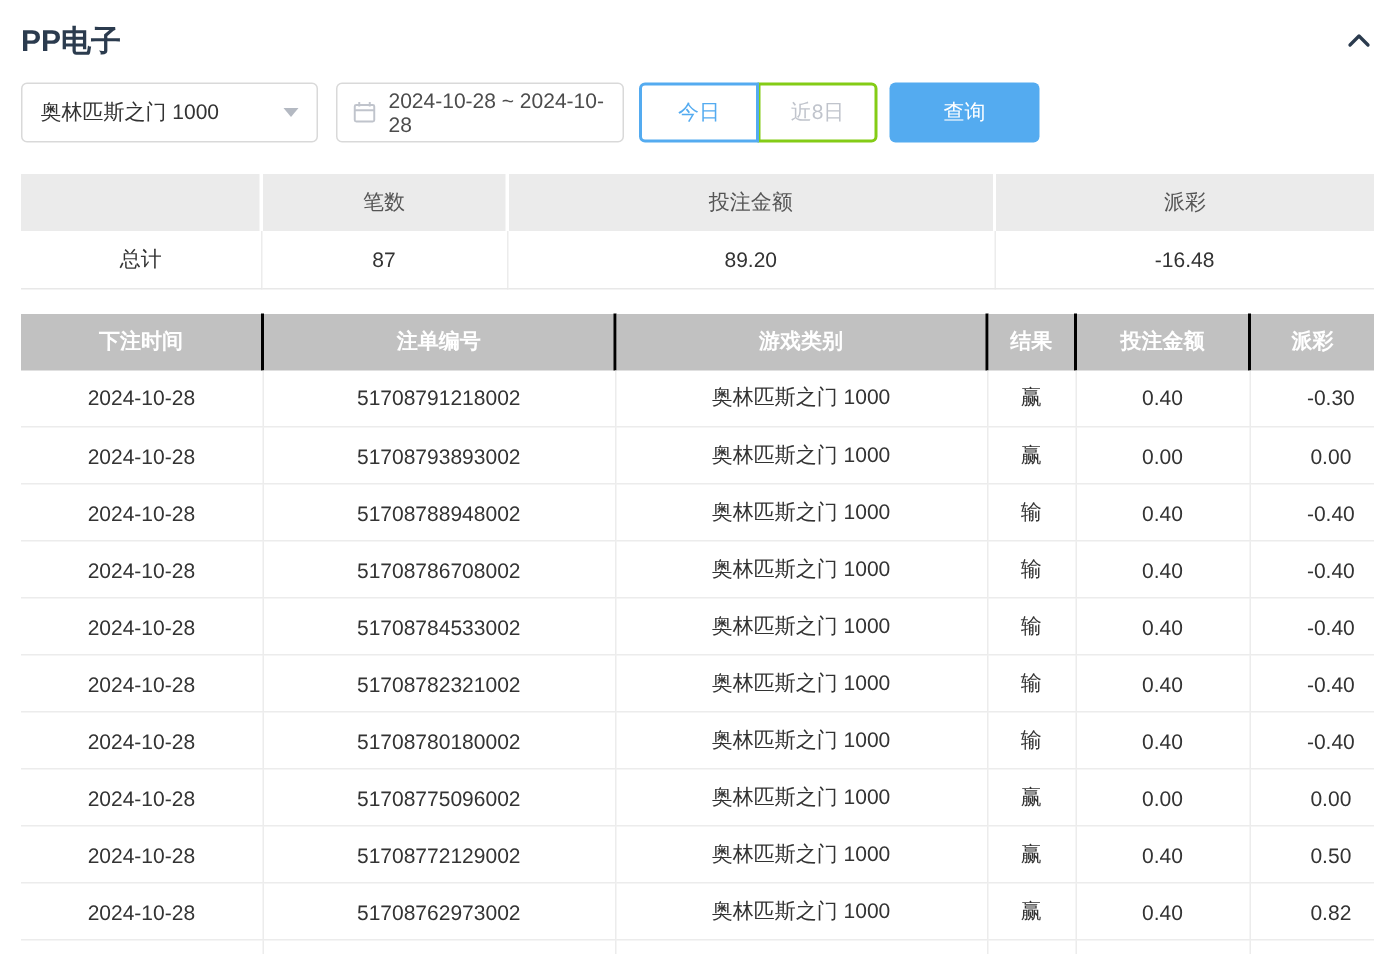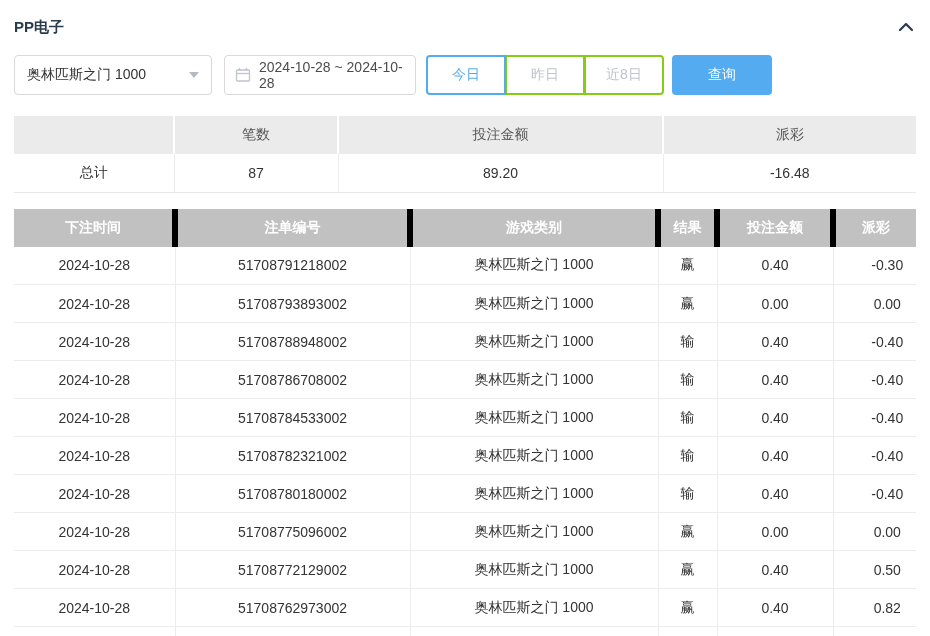--- a/index.html
+++ b/index.html
@@ -2,21 +2,21 @@
 <html><head>
 <meta charset="utf-8">
 <style>
   * { margin: 0; padding: 0; box-sizing: border-box; }
   html, body { width: 930px; height: 636px; overflow: hidden; background: #fff; }
   body { font-family: "Liberation Sans", "DejaVu Sans", sans-serif; color: #333; }
   .page { padding: 0 14px; width: 930px; }
 
   
   .panel-header { margin-top: 16px; display: flex; align-items: center; justify-content: space-between; height: 22px; }
-  .panel-title { font-size: 15px; font-weight: bold; color: #2b3b4e; }
+  .panel-title { font-size: 20px; font-weight: bold; color: #2b3b4e; }
   .collapse-btn { cursor: pointer; width: 20px; height: 20px; display: flex; align-items: center; justify-content: center; }
 
   
   .filters { margin-top: 17px; height: 40px; display: flex; align-items: stretch; }
   .select {
     width: 198px; border: 1px solid #d9d9d9; border-radius: 4px; background: #fff;
     display: flex; align-items: center; justify-content: space-between;
     padding: 0 12px; font-size: 14px; color: #333; cursor: pointer;
   }
   .caret-down { width: 0; height: 0; border-left: 5px solid transparent; border-right: 5px solid transparent; border-top: 6px solid #b4b9c2; }
@@ -42,21 +42,21 @@
   table { border-collapse: collapse; table-layout: fixed; width: 902px; }
   td, th { text-align: center; font-size: 14px; height: 38px; overflow: hidden; white-space: nowrap; }
 
   .summary { margin-top: 21px; }
   .summary th { background: #ebebeb; color: #555; font-weight: normal; border-right: 2px solid #fff; }
   .summary th:last-child { border-right: none; }
   .summary td { border-right: 1px solid #ececec; border-bottom: 1px solid #e8e8e8; color: #333; }
   .summary td:last-child { border-right: none; }
 
   .records { margin-top: 16px; }
-  .records th { background: #c1c1c1; color: #fff; font-weight: bold; border-right: 6px solid #000000; }
+  .records th { background: #c1c1c1; color: #fff; font-weight: bold; border-right: 2px solid #000000; }
   .records th:last-child { border-right: none; }
   .records td { border-right: 1px solid #ececec; border-bottom: 1px solid #ececec; color: #333; }
   .records td:last-child { border-right: none; padding-left: 25px; }
 
   .neg { color: #f15f5f; }
 </style>
 </head>
 <body>
 
 <div class="page">
@@ -83,21 +83,20 @@
           <line x1="1.5" y1="6.5" x2="14.5" y2="6.5"></line>
           <line x1="4.5" y1="1" x2="4.5" y2="4"></line>
           <line x1="11.5" y1="1" x2="11.5" y2="4"></line>
         </svg>
       </span>
       <span>2024-10-28 ~ 2024-10-28</span>
     </div>
 
     <div class="btn-group">
       <button class="seg active">今日</button>
-      <button class="seg">昨日</button>
       <button class="seg">近8日</button>
     </div>
 
     <button class="query-btn">查询</button>
   </div>
 
   <table class="summary">
     <colgroup>
         <col style="width:160px">
         <col style="width:164px">

